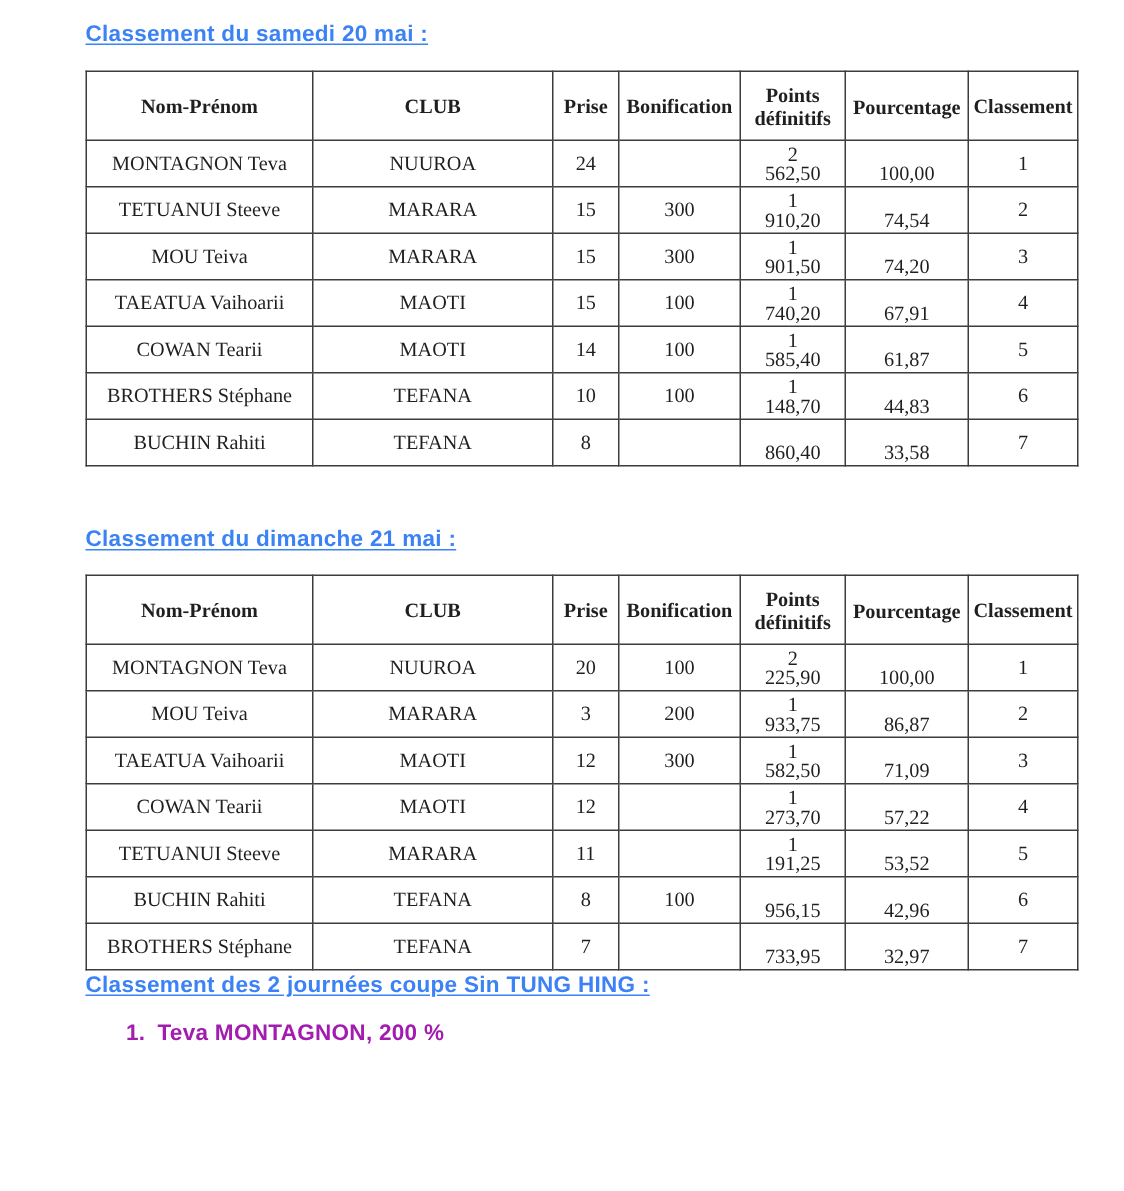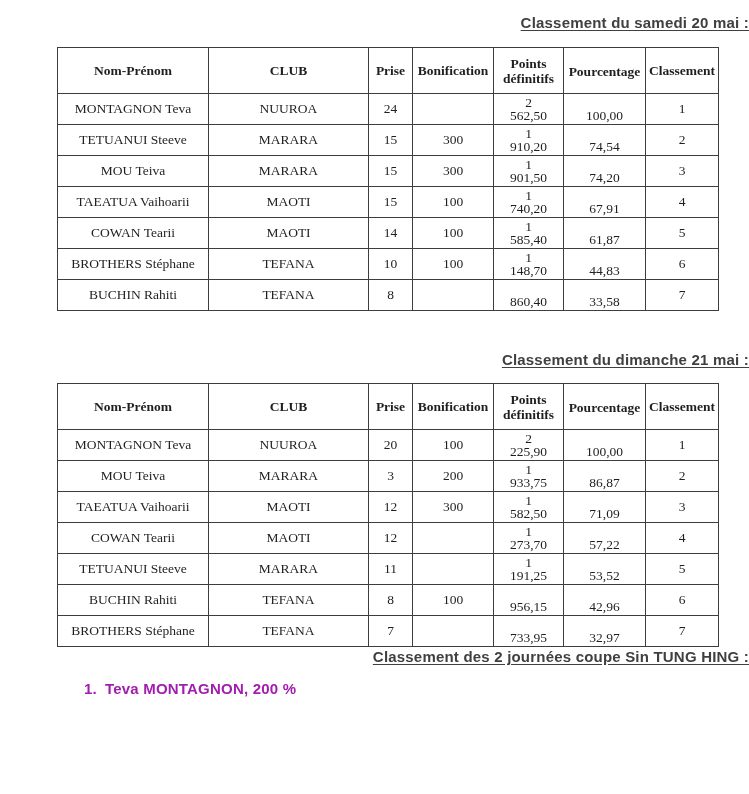--- a/index.html
+++ b/index.html
@@ -15,27 +15,26 @@
     color: #2a2a2a;
   }
   .page {
     padding: 13px 0 0 57px;
   }
   .section-title {
     font-size: 15px;
     line-height: 19px;
     font-weight: 600;
     letter-spacing: 0.2px;
-    color: #404040;
+    color: #3b82f6;
     text-decoration: underline;
     text-underline-offset: 2px;
-    text-align: right;
   }
   .title-day1 { margin-bottom: 15px; }
-  .title-day2 { margin-top: 39px; margin-bottom: 14px; margin-left: 48px; }
+  .title-day2 { margin-top: 39px; margin-bottom: 14px; }
   .title-final { margin-bottom: 12px; }
 
   table.ranking-table {
     border-collapse: collapse;
     table-layout: fixed;
     width: 661px;
   }
   .ranking-table th, .ranking-table td {
     border: 1.5px solid #3d3d3d;
     font-family: "Liberation Serif", serif;

